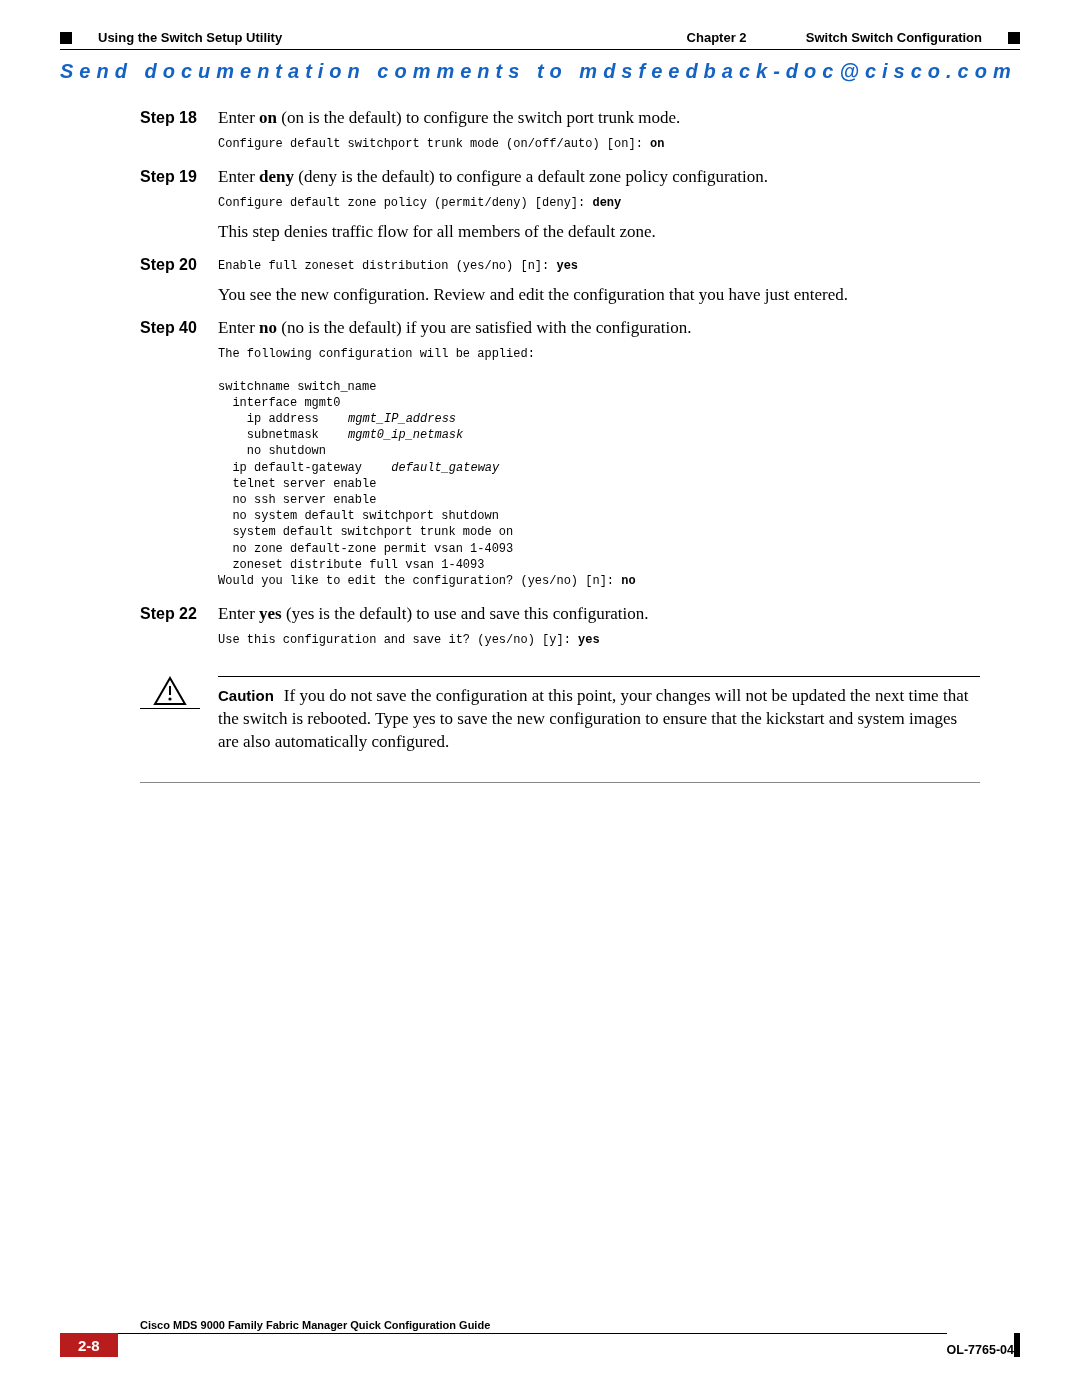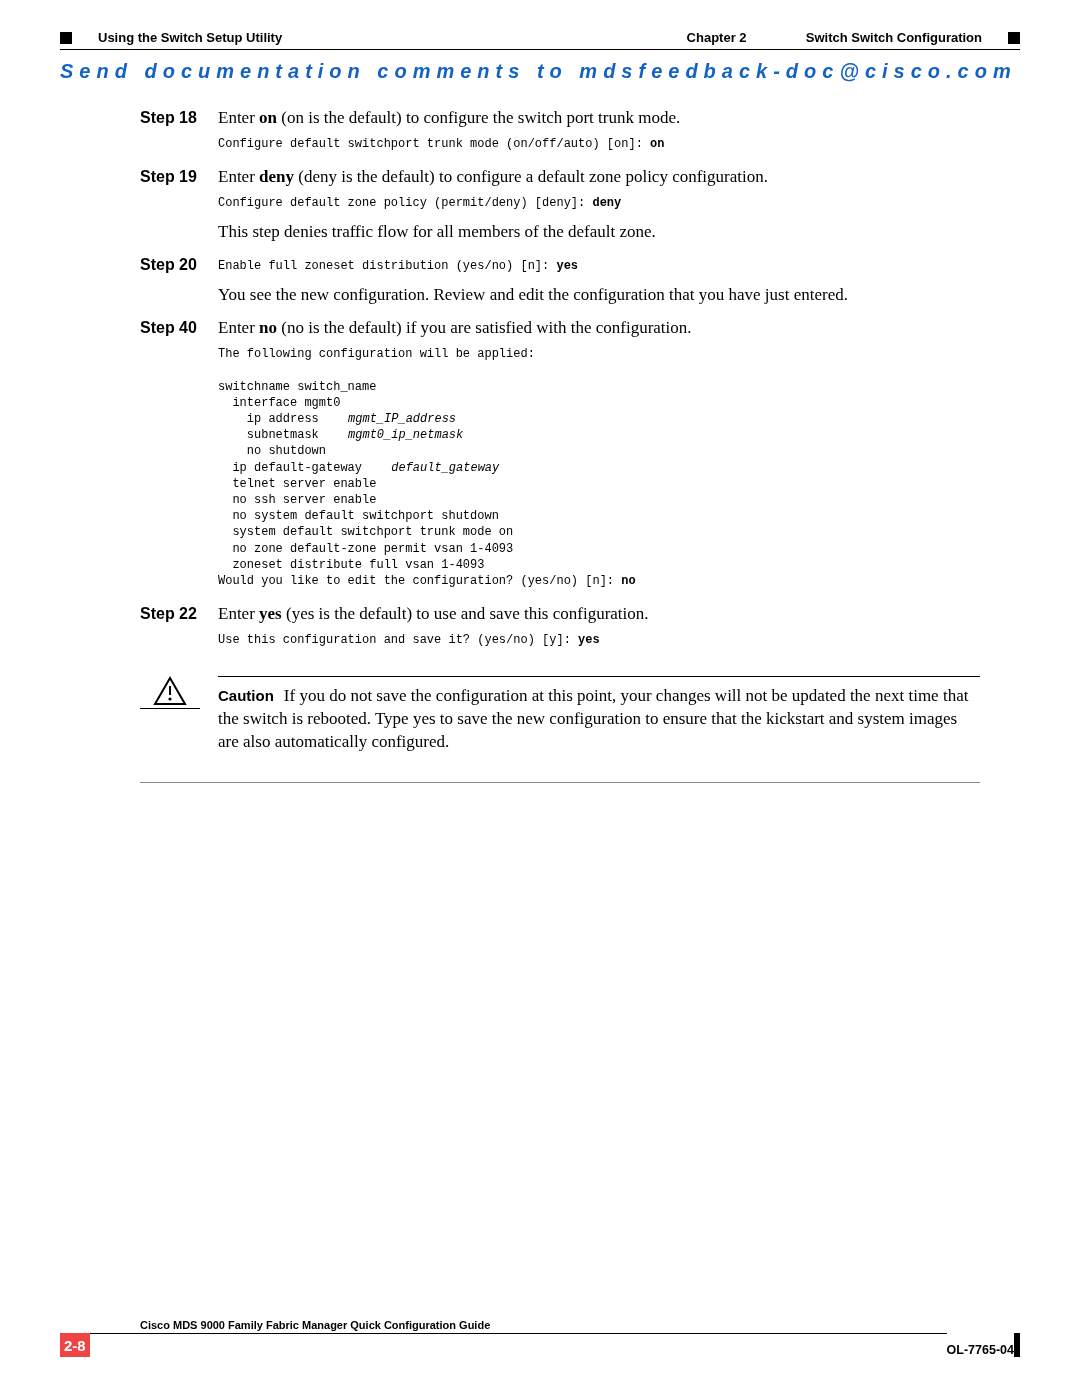--- a/index.html
+++ b/index.html
@@ -88,25 +88,25 @@
     left: 60px; right: 60px; bottom: 40px;
   }
   .footer .title {
     font-family: Arial, Helvetica, sans-serif;
     font-size: 11px; font-weight: 700;
     margin-left: 80px;
     margin-bottom: 2px;
   }
   .footer .bar-row { display: flex; align-items: stretch; height: 24px; }
   .footer .pgbox {
-    background: #ef4444; color: #fff;
+    background: #b91c1c; color: #fff;
     font-family: Arial, Helvetica, sans-serif; font-weight: 700;
     font-size: 15px;
     display: flex; align-items: center; justify-content: center;
-    padding: 0 4px;
+    padding: 0 18px;
   }
   .footer .line {
     flex: 1; border-top: 1.5px solid #000;
     margin-top: 0;
   }
   .footer .linewrap {
     flex: 1; display: flex; flex-direction: row; justify-content: flex-start;
   }
   .footer .ol {
     font-family: Arial, Helvetica, sans-serif; font-size: 12.5px; font-weight: 700;

